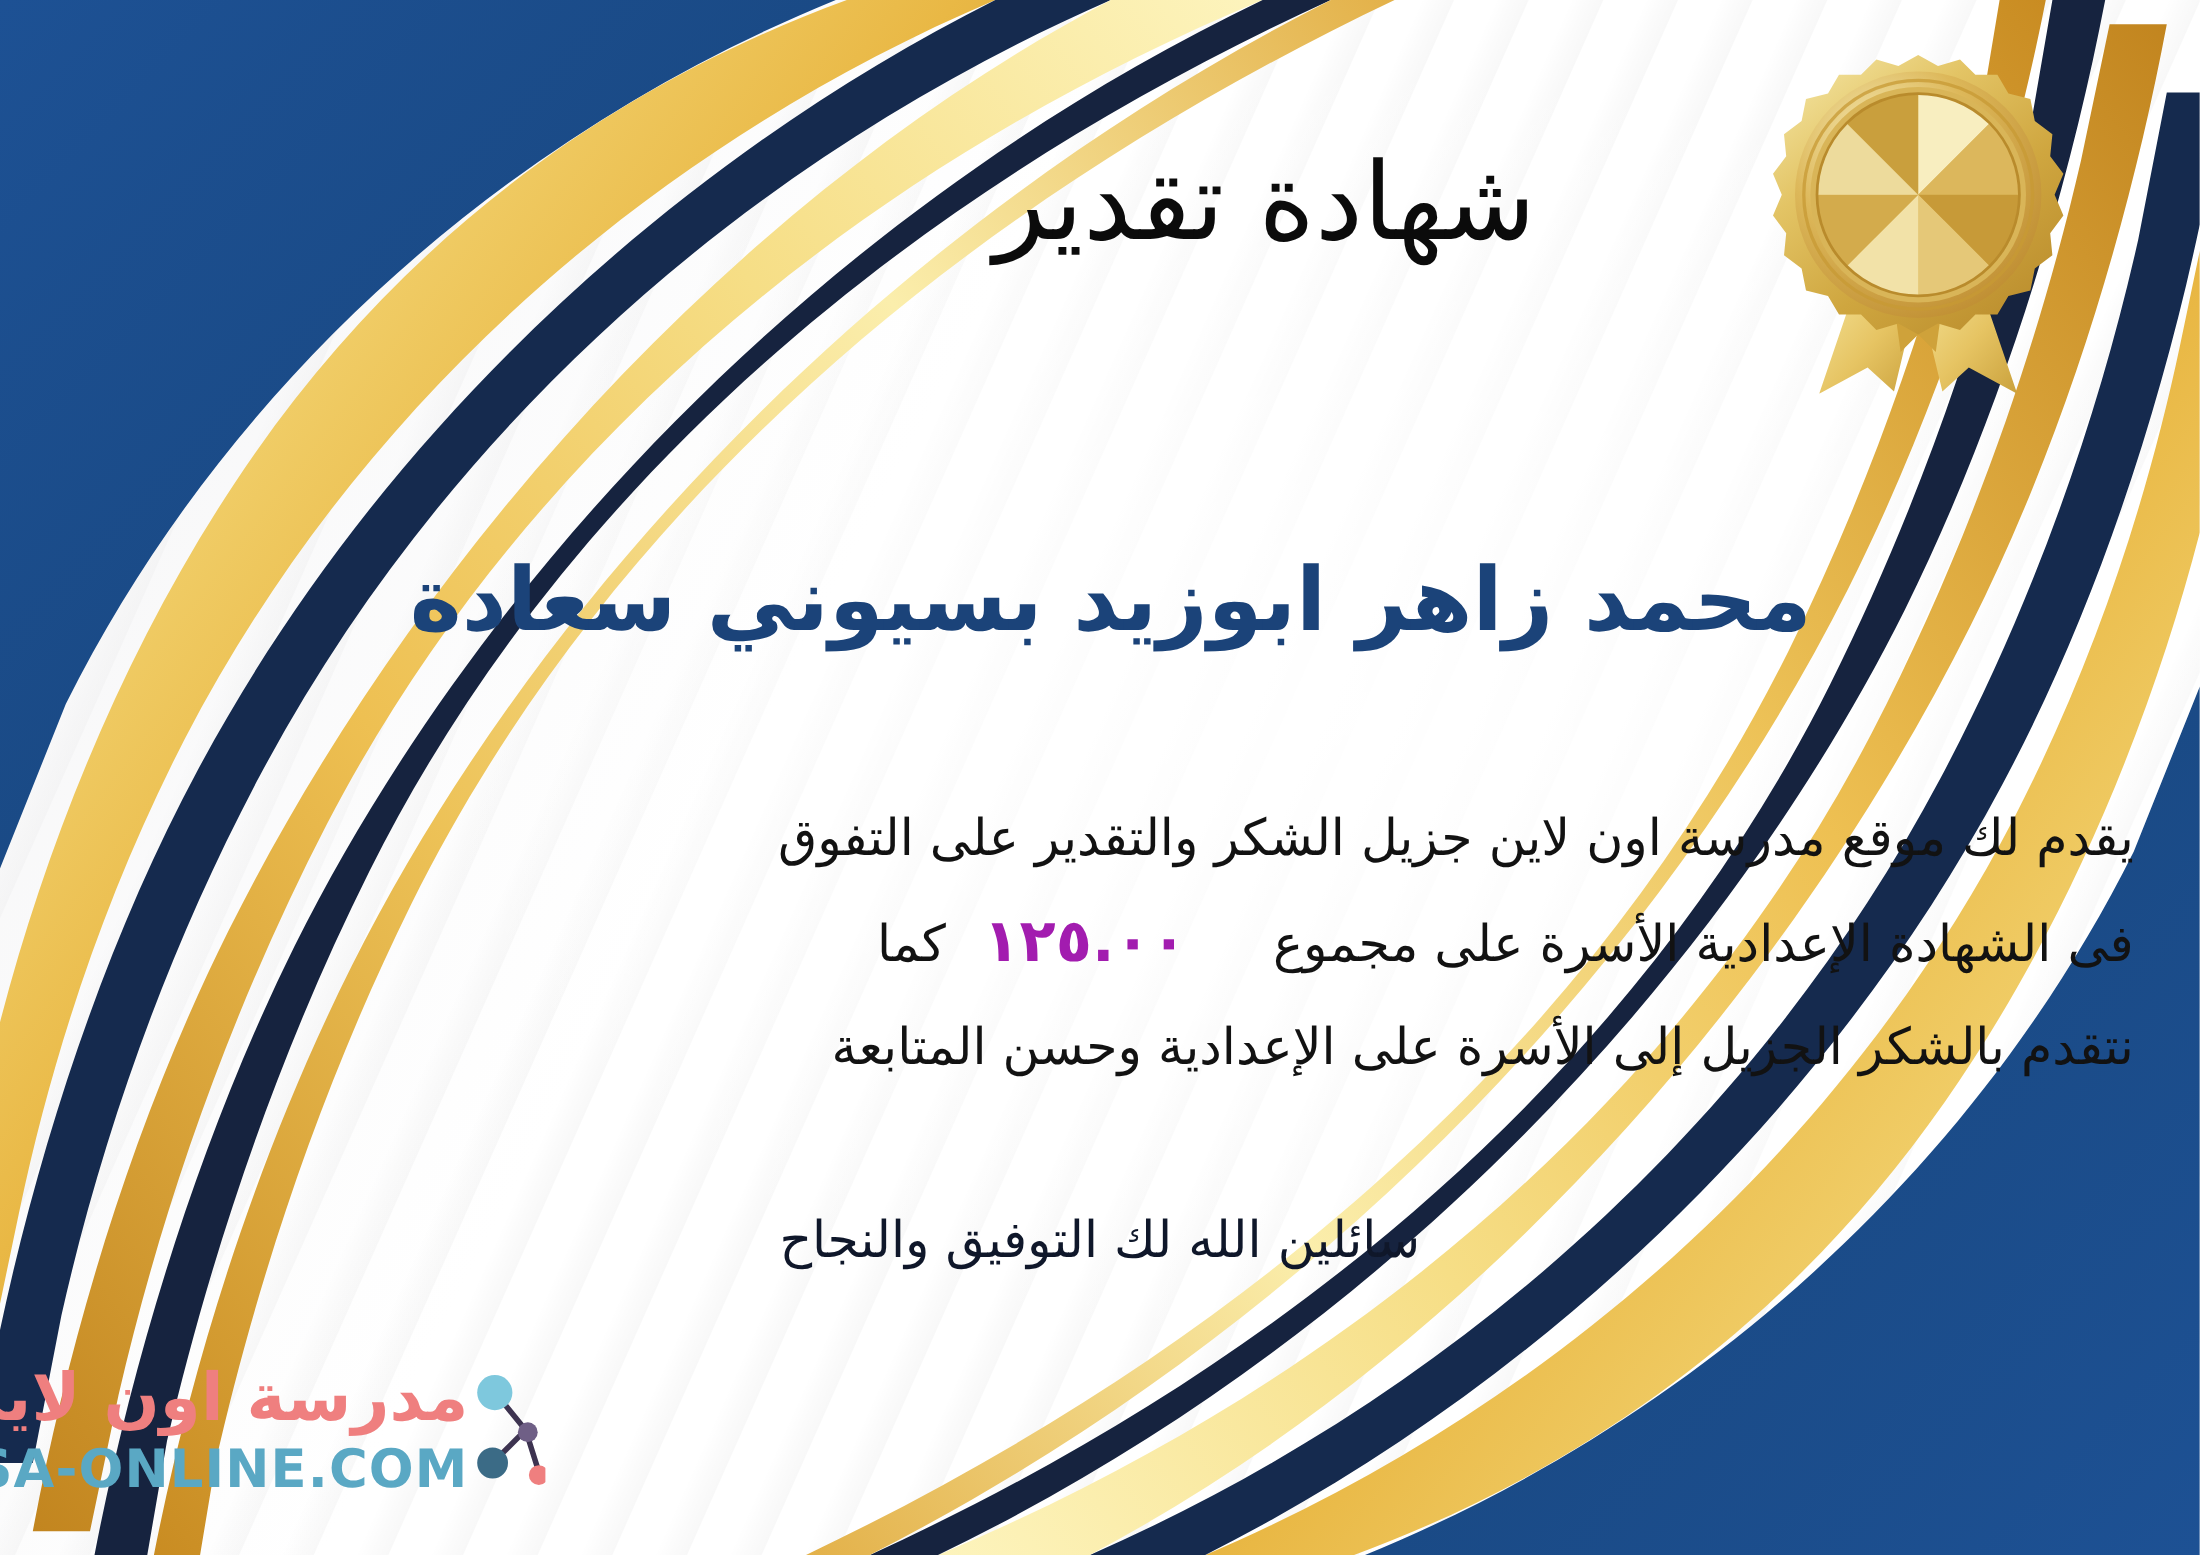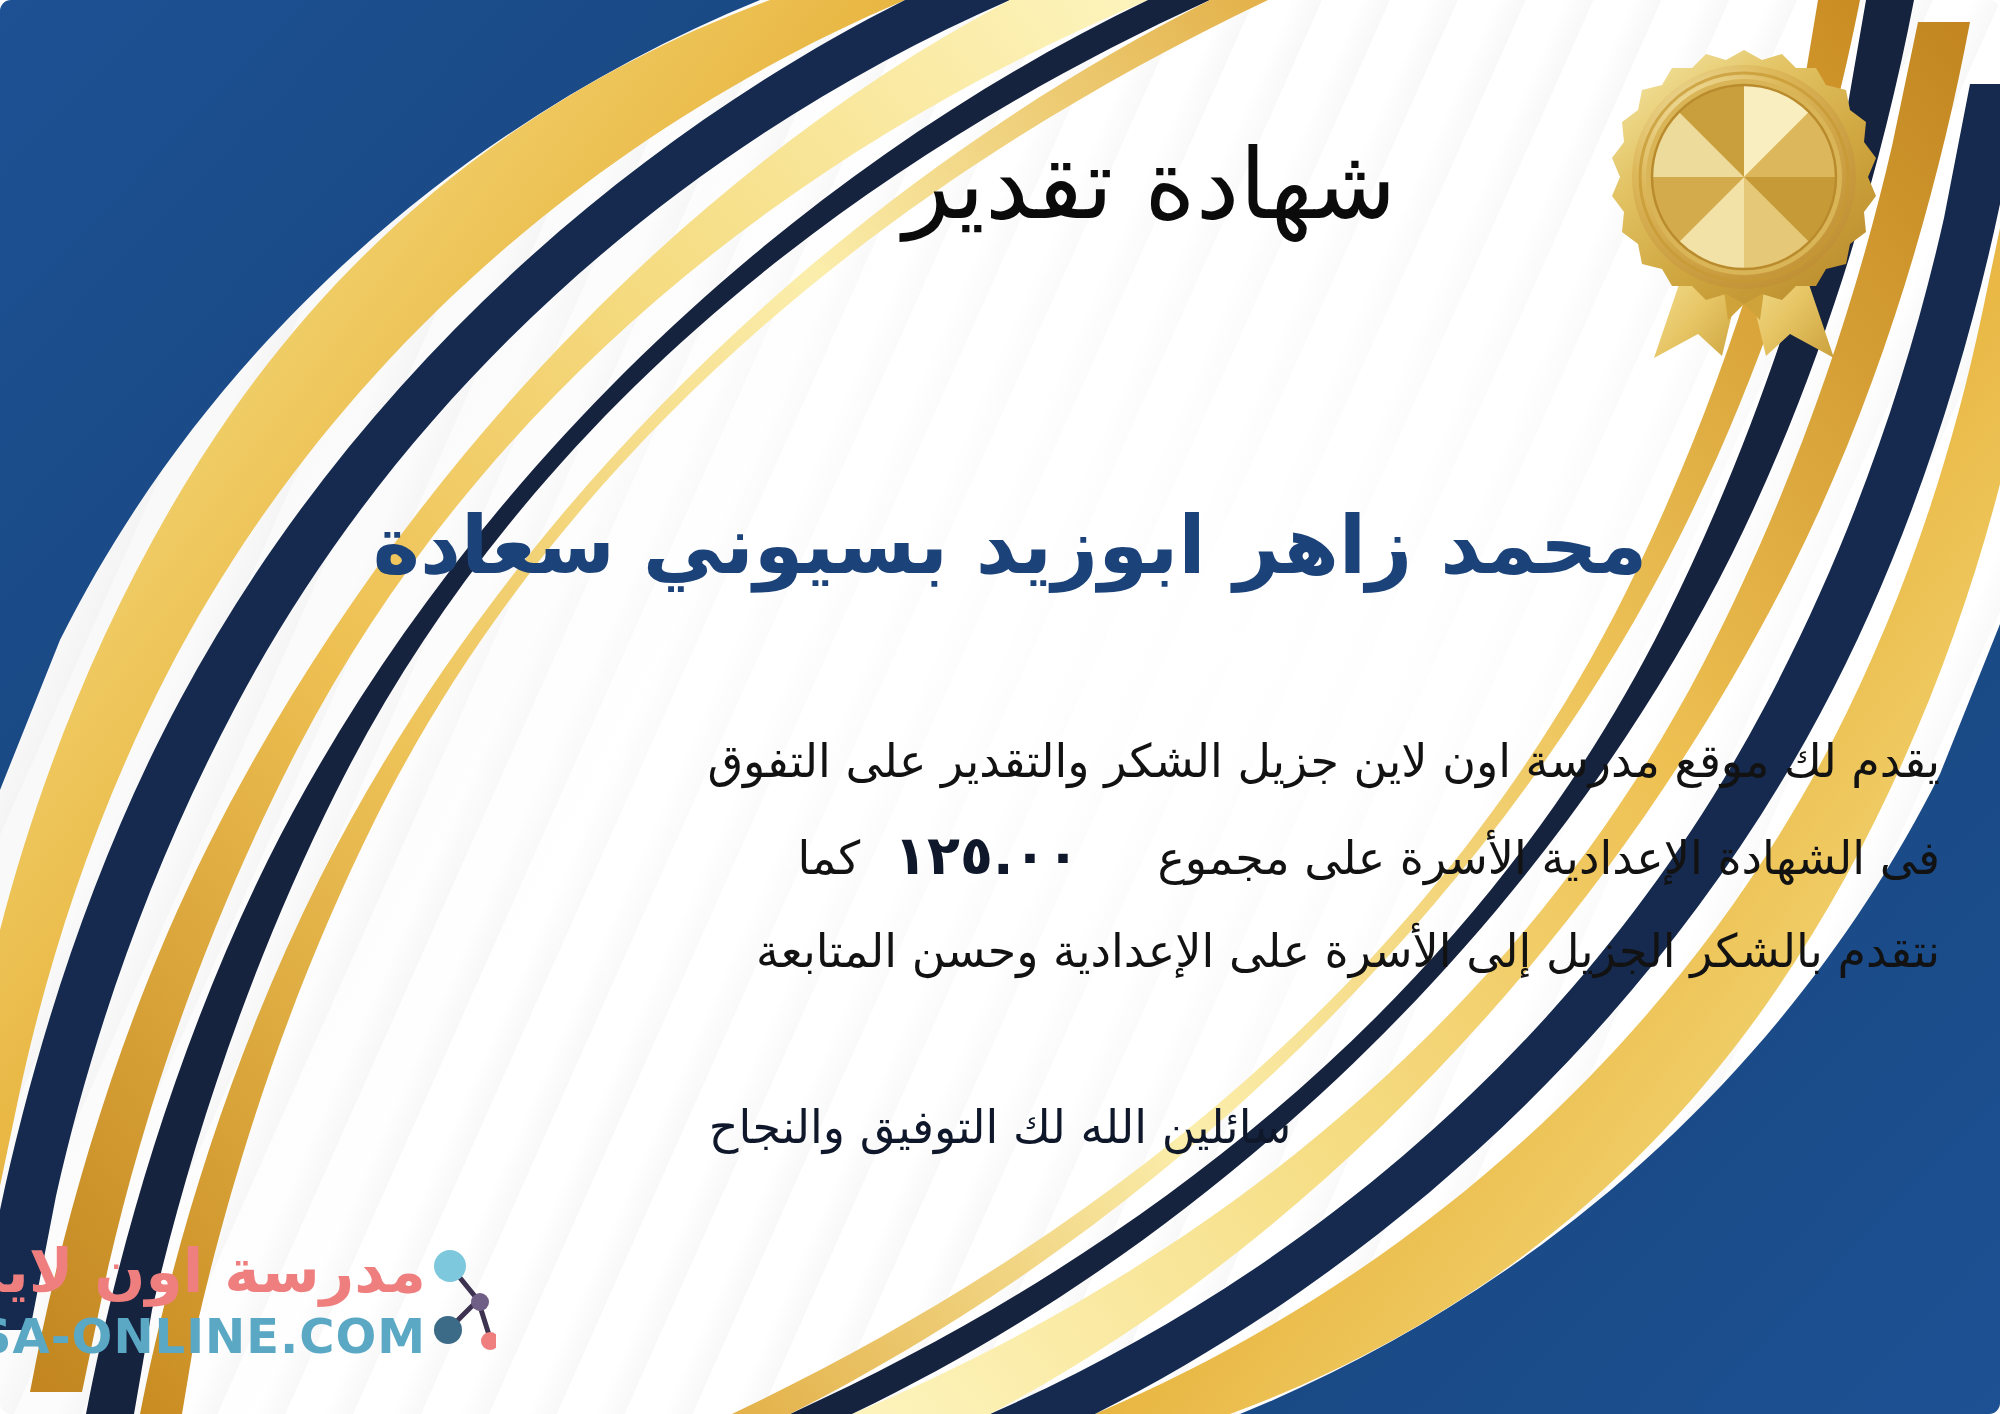--- a/index.html
+++ b/index.html
@@ -8,21 +8,20 @@
     background: #ffffff;
   }
 
   #certificate {
     position: relative;
     width: 2000px;
     height: 1414px;
     overflow: hidden;
     background: #ffffff;
     font-family: "DejaVu Sans", "Liberation Sans", sans-serif;
-    border-radius: 11px;
   }
 
   
   .paper-base {
     position: absolute;
     inset: 0;
     background: #ffffff;
   }
   .paper-stripes {
     position: absolute;
@@ -108,21 +107,21 @@
     font-size: 46px;
     line-height: 1.9;
     color: #121212;
     font-weight: 400;
   }
   .body-line {
     display: block;
     white-space: nowrap;
   }
   .grade-value {
-    color: #0f172a;
+    color: #a21caf;
     font-weight: 700;
     font-size: 54px;
     padding: 0 34px;
     letter-spacing: 2px;
   }
   .spacer-wide { display: inline-block; width: 44px; }
 
   .closing-line {
     position: absolute;
     top: 1100px;

